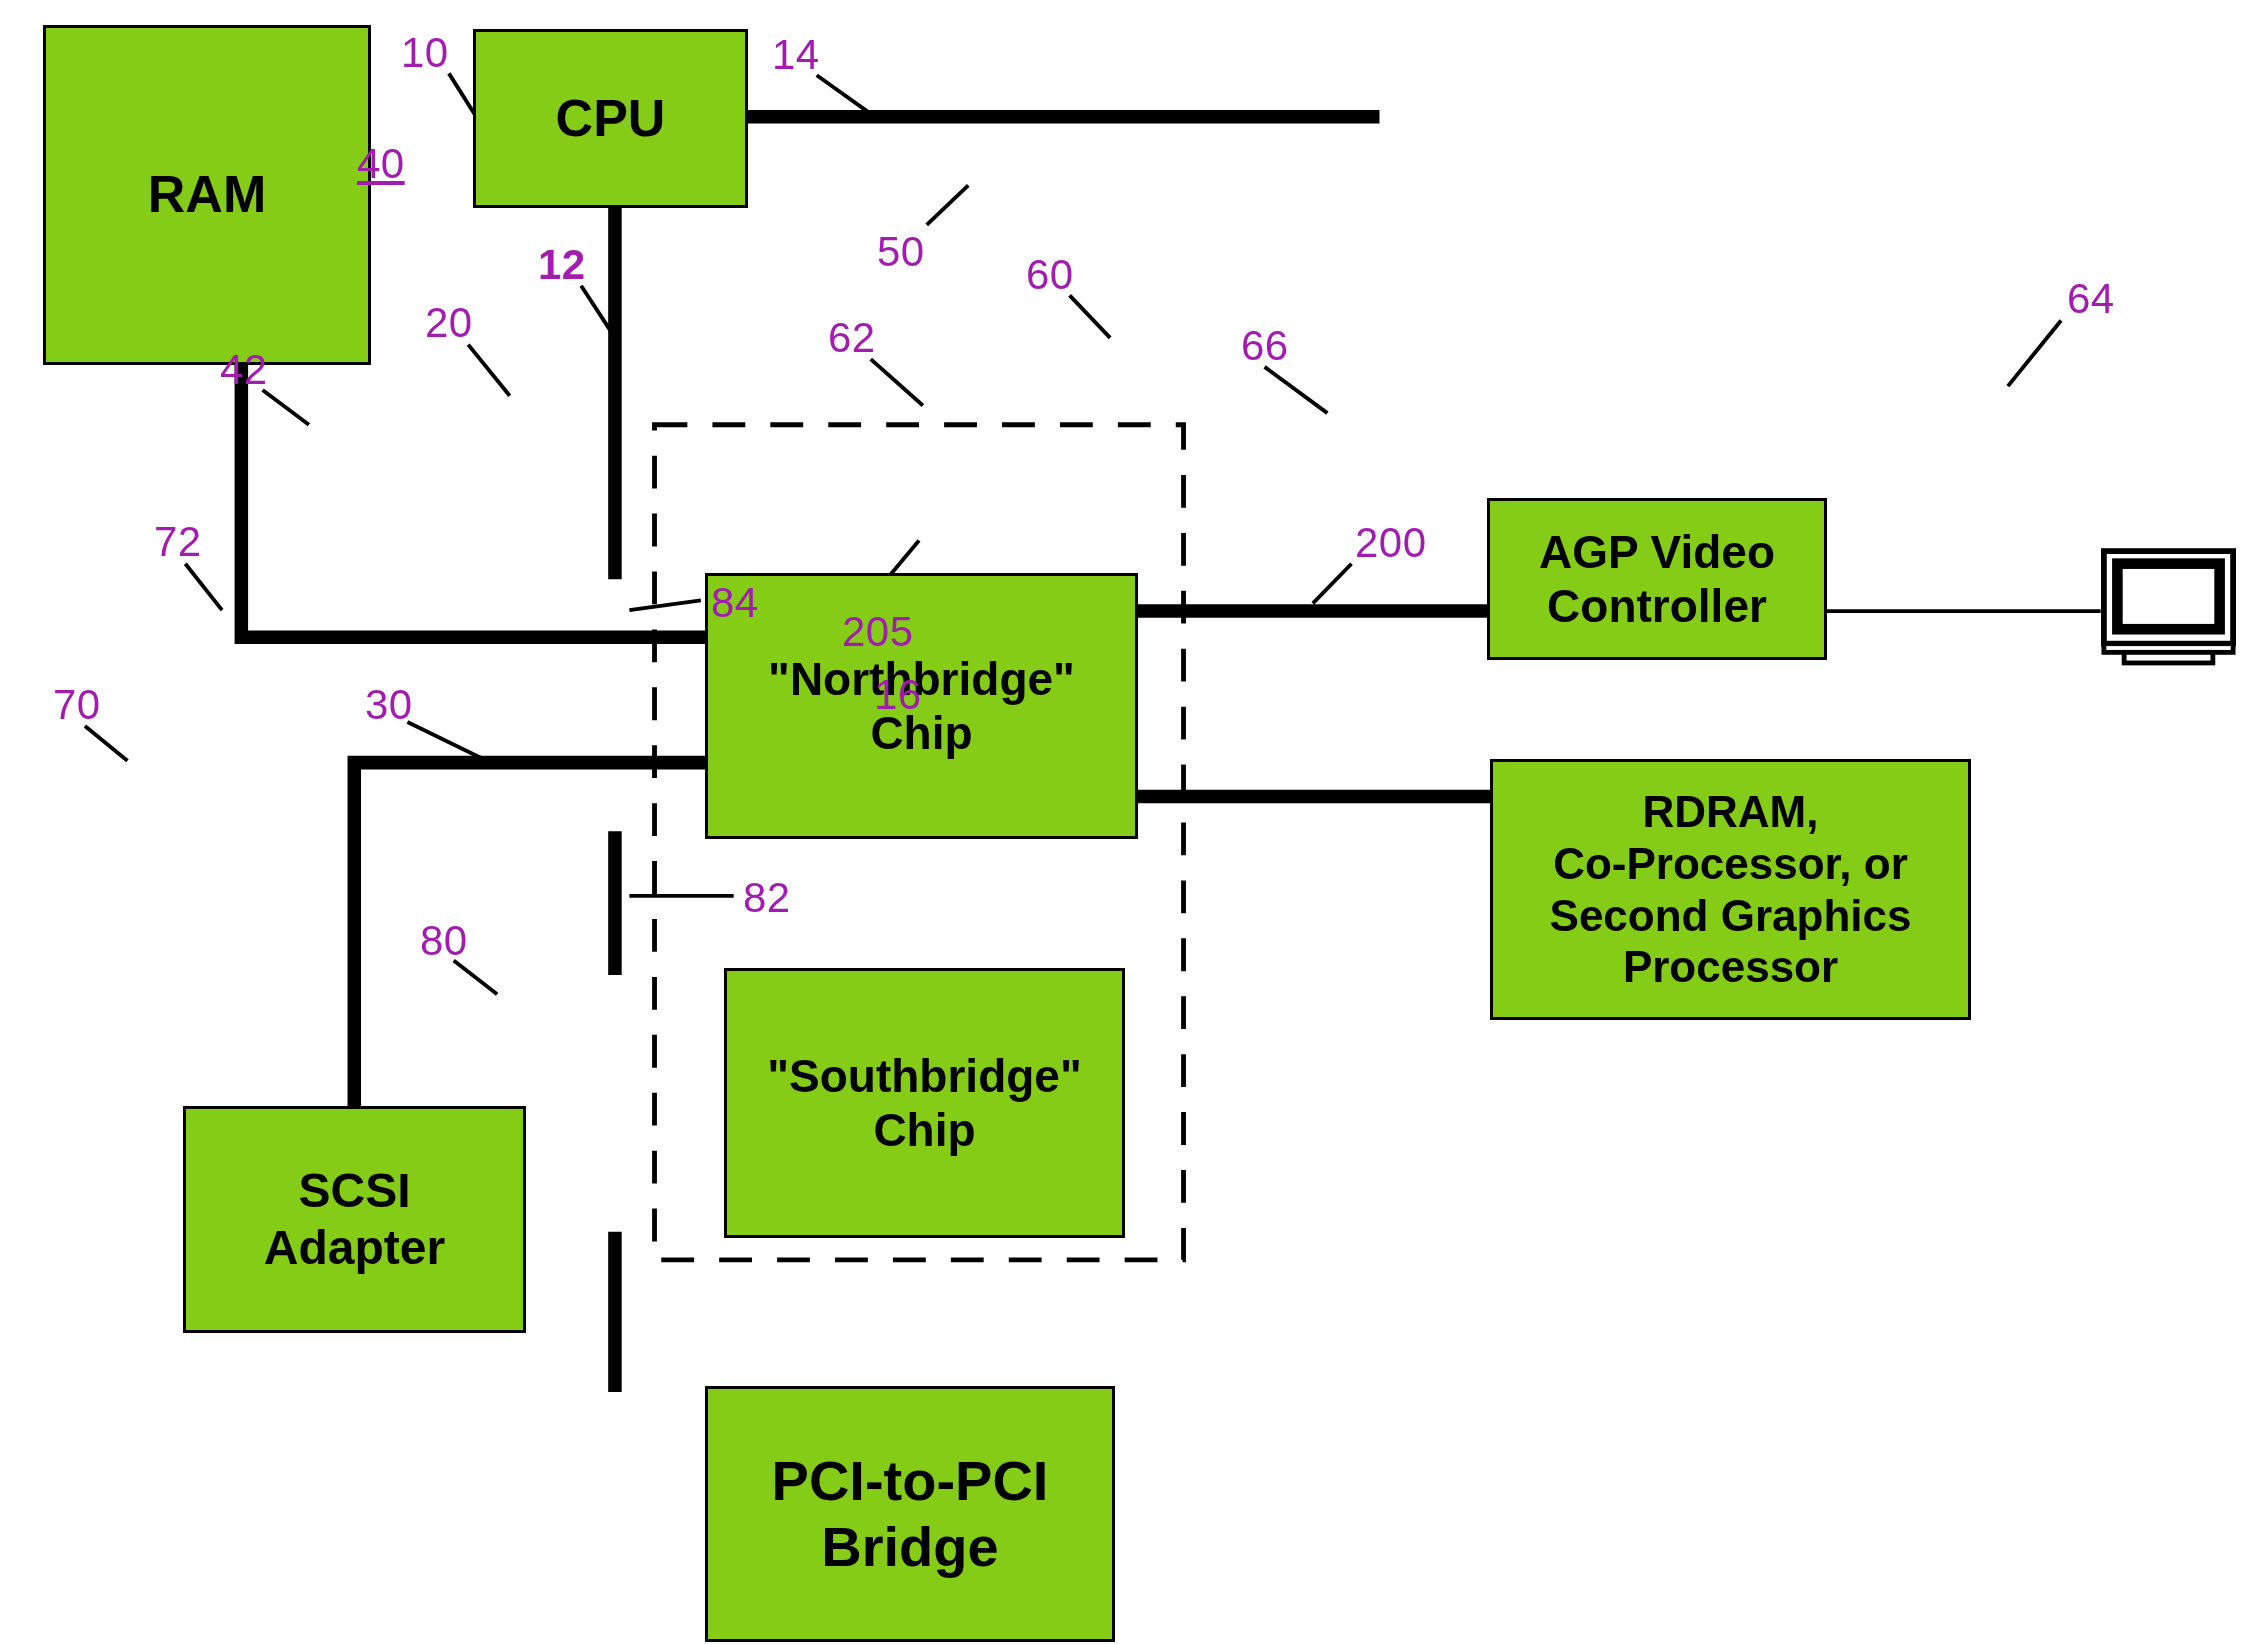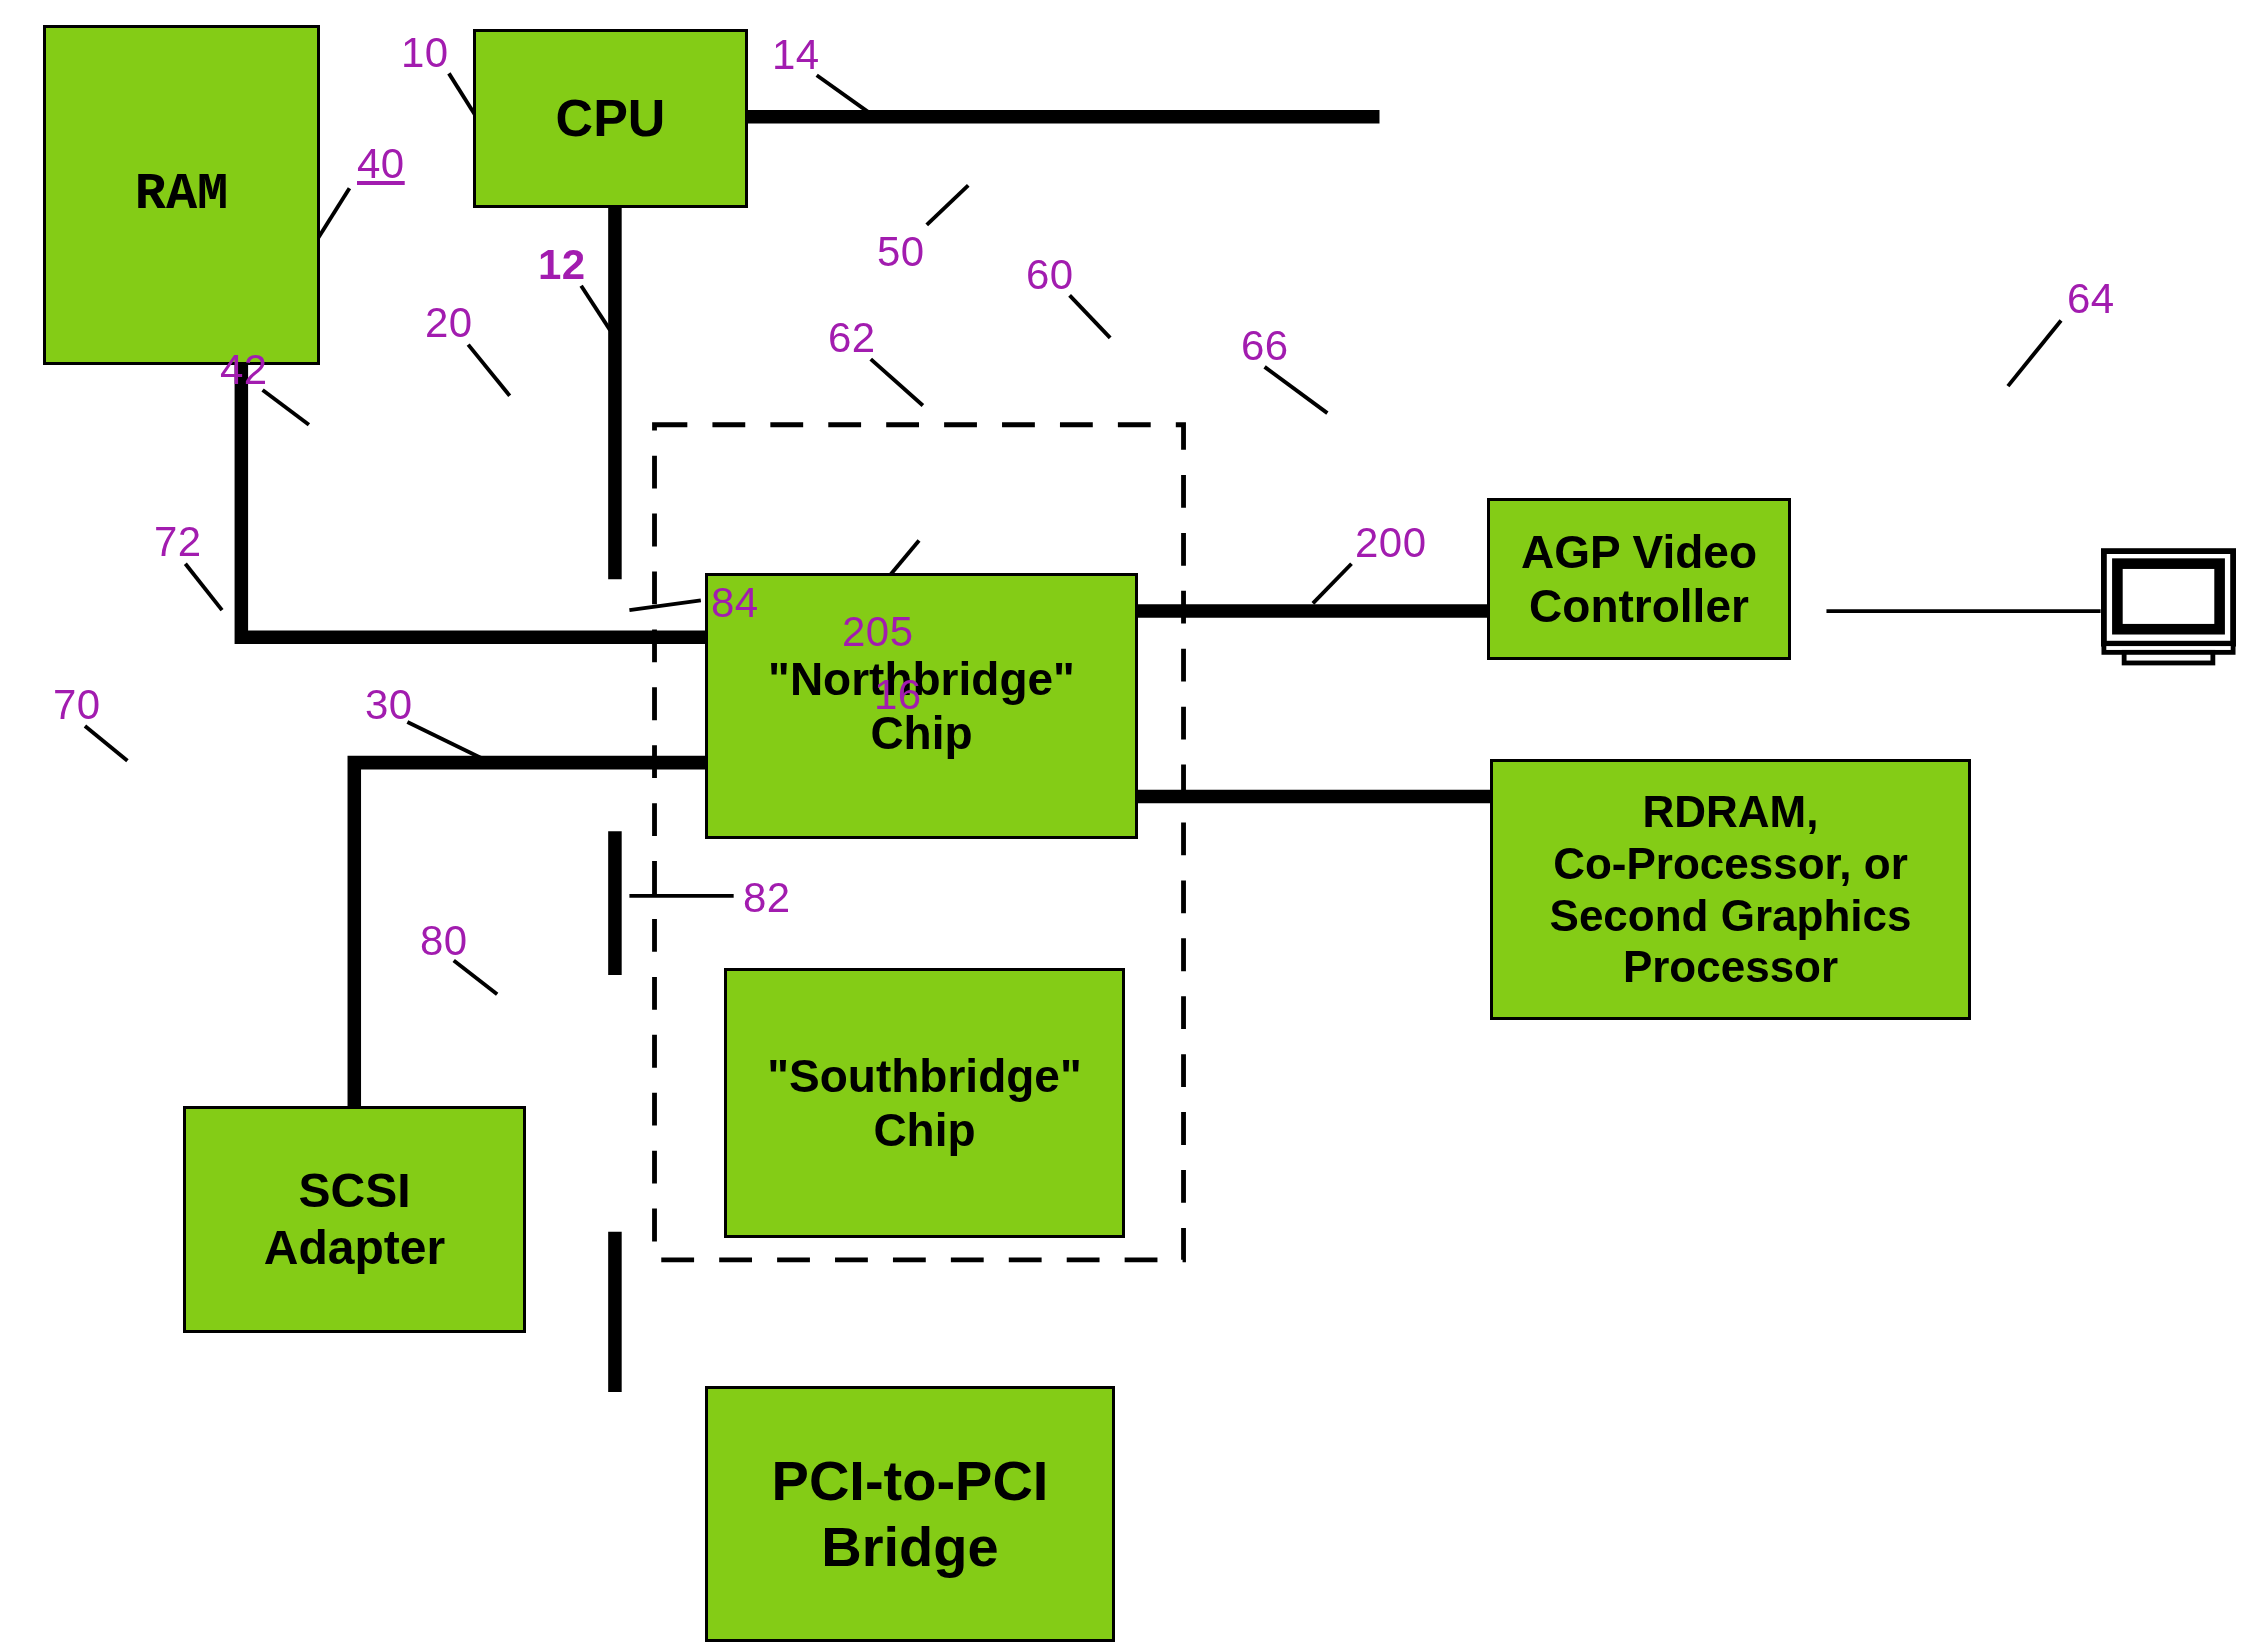--- a/index.html
+++ b/index.html
@@ -94,35 +94,35 @@
         <line x1="726" y1="622" x2="652" y2="632" stroke="#000000" stroke-width="4"></line>
         <line x1="900" y1="622" x2="952" y2="560" stroke="#000000" stroke-width="4"></line>
         <line x1="900" y1="722" x2="827" y2="762" stroke="#000000" stroke-width="4"></line>
         <line x1="88" y1="752" x2="132" y2="788" stroke="#000000" stroke-width="4"></line>
         <line x1="422" y1="748" x2="500" y2="786" stroke="#000000" stroke-width="4"></line>
         <line x1="760" y1="928" x2="652" y2="928" stroke="#000000" stroke-width="4"></line>
         <line x1="470" y1="995" x2="515" y2="1030" stroke="#000000" stroke-width="4"></line>
       </g>
   </svg>
 
-  <div class="box" id="box-ram" style="left: 43px; top: 25px; width: 277px; height: 340px; font-size: 52px; font-family: Liberation Mono, monospace;">
+  <div class="box" id="box-ram" style="left: 43px; top: 25px; width: 328px; height: 340px; font-size: 52px;">
     <span class="box-label">RAM</span>
   </div>
 
   <div class="box" id="box-cpu" style="left: 473px; top: 29px; width: 275px; height: 179px; font-size: 52px;">
     <span class="box-label">CPU</span>
   </div>
 
 
   <div class="box" id="box-northbridge" style="left: 705px; top: 573px; width: 433px; height: 266px; font-size: 46px;">
     <span class="box-label">"Northbridge"
 Chip</span>
   </div>
 
-  <div class="box" id="box-agp" style="left: 1487px; top: 498px; width: 304px; height: 162px; font-size: 46px;">
+  <div class="box" id="box-agp" style="left: 1487px; top: 498px; width: 340px; height: 162px; font-size: 46px;">
     <span class="box-label">AGP Video
 Controller</span>
   </div>
 
   <div class="box" id="box-rdram" style="left: 1490px; top: 759px; width: 481px; height: 261px; font-size: 44px;">
     <span class="box-label">RDRAM,
 Co-Processor, or
 Second Graphics
 Processor</span>
   </div>

